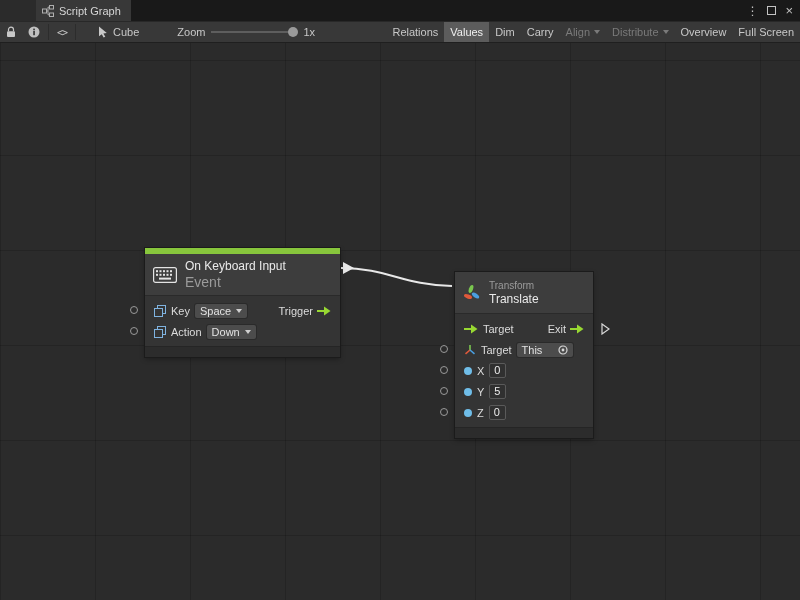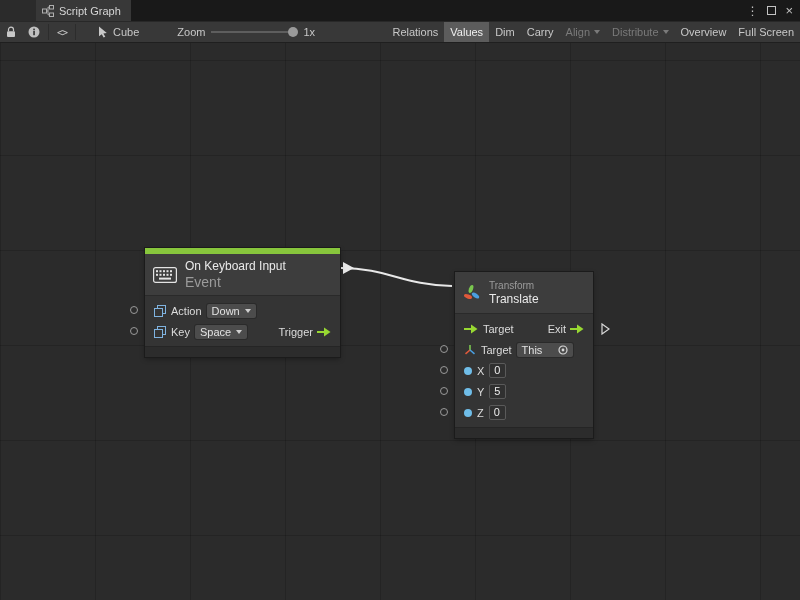--- a/index.html
+++ b/index.html
@@ -179,43 +179,43 @@
         <span class="node-sub">Event</span>
       </div>
     </div>
     <div class="node-body">
       <div class="node-row">
         <span class="port" style="top:6px;"></span>
         <svg width="12" height="12" viewBox="0 0 12 12">
           <rect x="3.5" y="0.5" width="8" height="8" fill="none" stroke="#7FB3E0"></rect>
           <rect x="0.5" y="3.5" width="8" height="8" fill="#343434" stroke="#7FB3E0"></rect>
         </svg>
-        <span>Action</span>
-        <span class="dd">
-          <span>Down</span>
-          <span class="caret-down"></span>
-        </span>
-      </div>
-      <div class="node-row">
-        <span class="port" style="top:6px;"></span>
-        <svg width="12" height="12" viewBox="0 0 12 12">
-          <rect x="3.5" y="0.5" width="8" height="8" fill="none" stroke="#7FB3E0"></rect>
-          <rect x="0.5" y="3.5" width="8" height="8" fill="#343434" stroke="#7FB3E0"></rect>
-        </svg>
         <span>Key</span>
         <span class="dd">
           <span>Space</span>
           <span class="caret-down"></span>
         </span>
         <span class="grow">
           <span>Trigger</span>
           <svg width="14" height="10" viewBox="0 0 14 10">
             <path d="M0 5 H7" stroke="#98D832" stroke-width="2"></path>
             <path d="M7 0.5 L13.5 5 L7 9.5 Z" fill="#98D832"></path>
           </svg>
+        </span>
+      </div>
+      <div class="node-row">
+        <span class="port" style="top:6px;"></span>
+        <svg width="12" height="12" viewBox="0 0 12 12">
+          <rect x="3.5" y="0.5" width="8" height="8" fill="none" stroke="#7FB3E0"></rect>
+          <rect x="0.5" y="3.5" width="8" height="8" fill="#343434" stroke="#7FB3E0"></rect>
+        </svg>
+        <span>Action</span>
+        <span class="dd">
+          <span>Down</span>
+          <span class="caret-down"></span>
         </span>
       </div>
     </div>
     <div class="node-footer"></div>
   </div>
 
   <div class="node" style="left:455px; top:229px; width:138px;">
     <div class="node-header">
       <svg width="18" height="18" viewBox="0 0 18 18">
         <ellipse cx="8" cy="5" rx="2" ry="4.2" fill="#7AC74F" transform="rotate(20 8 5)"></ellipse>

